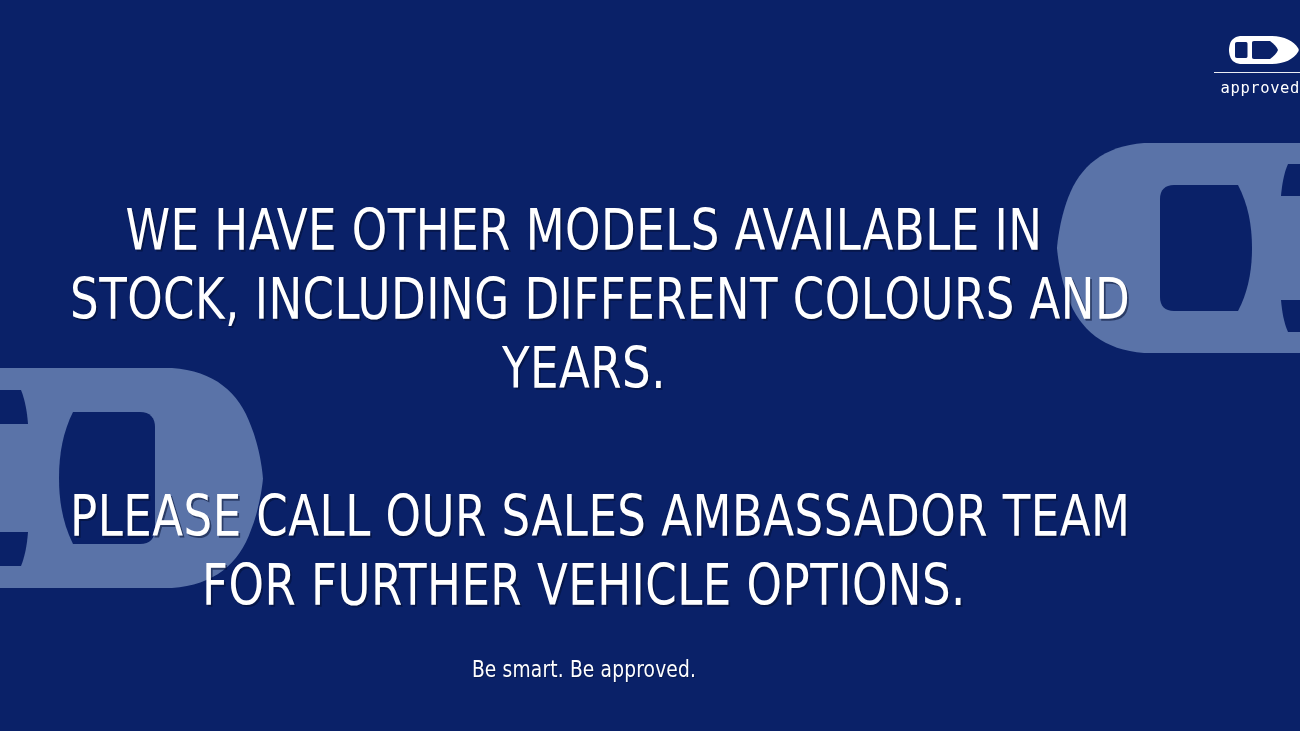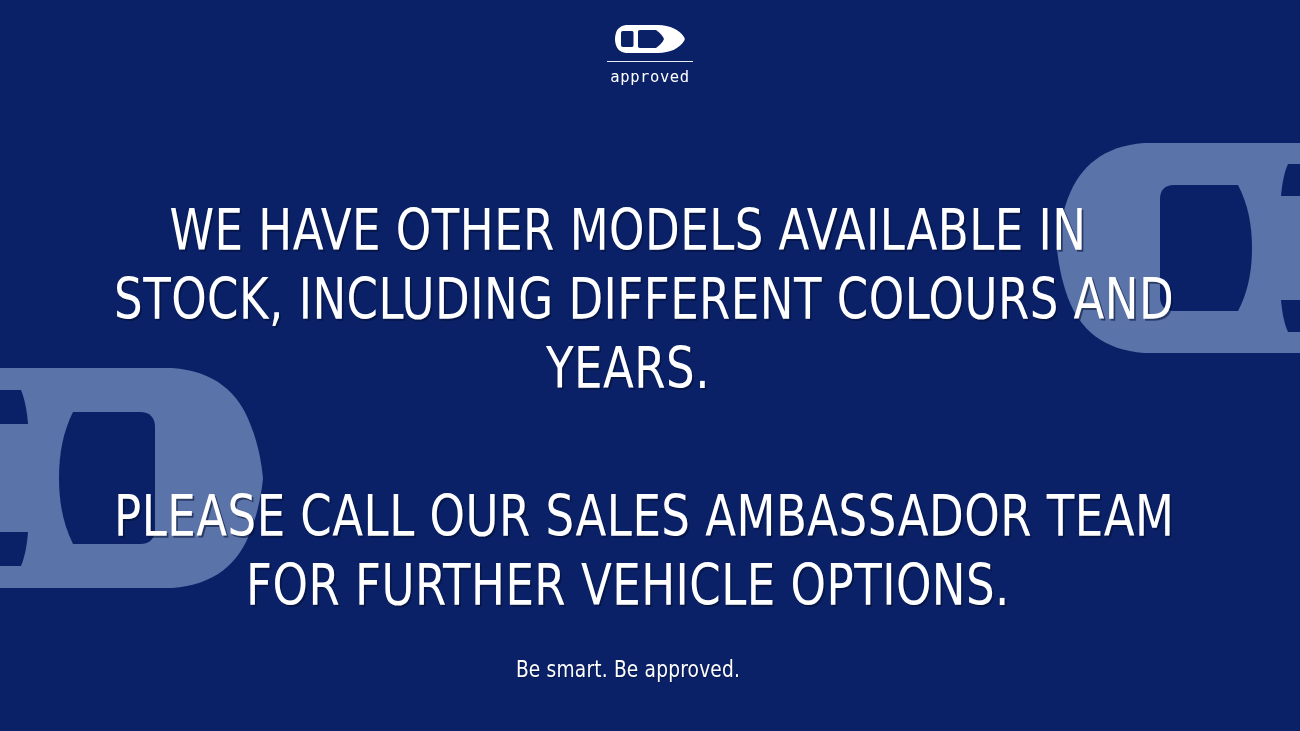--- a/index.html
+++ b/index.html
@@ -38,26 +38,26 @@
   #bg-car-bottom-left {
     top: 365px;
     left: -172px;
     width: 440px;
     height: 225px;
   }
 
   
   #brand-logo {
     position: absolute;
-    top: 24px;
+    top: 35px;
     left: 0;
     width: 100%;
     display: flex;
     flex-direction: column;
-    align-items: center;
+    align-items: flex-end;
   }
   #brand-logo-mark {
     width: 72px;
     height: 30px;
   }
   #brand-logo-rule {
     width: 86px;
     height: 1px;
     background: #ffffff;
     margin-top: 7px;
@@ -73,21 +73,20 @@
     font-weight: 400;
   }
 
   
   #content {
     position: absolute;
     top: 0;
     left: 0;
     width: 1168px;
     height: 731px;
-    margin-left: 44px;
   }
 
   .headline {
     position: absolute;
     left: 0;
     width: 100%;
     text-align: center;
     color: #ffffff;
     font-family: "Liberation Sans Narrow", "DejaVu Sans Condensed", "Liberation Sans", sans-serif;
     font-weight: 400;

